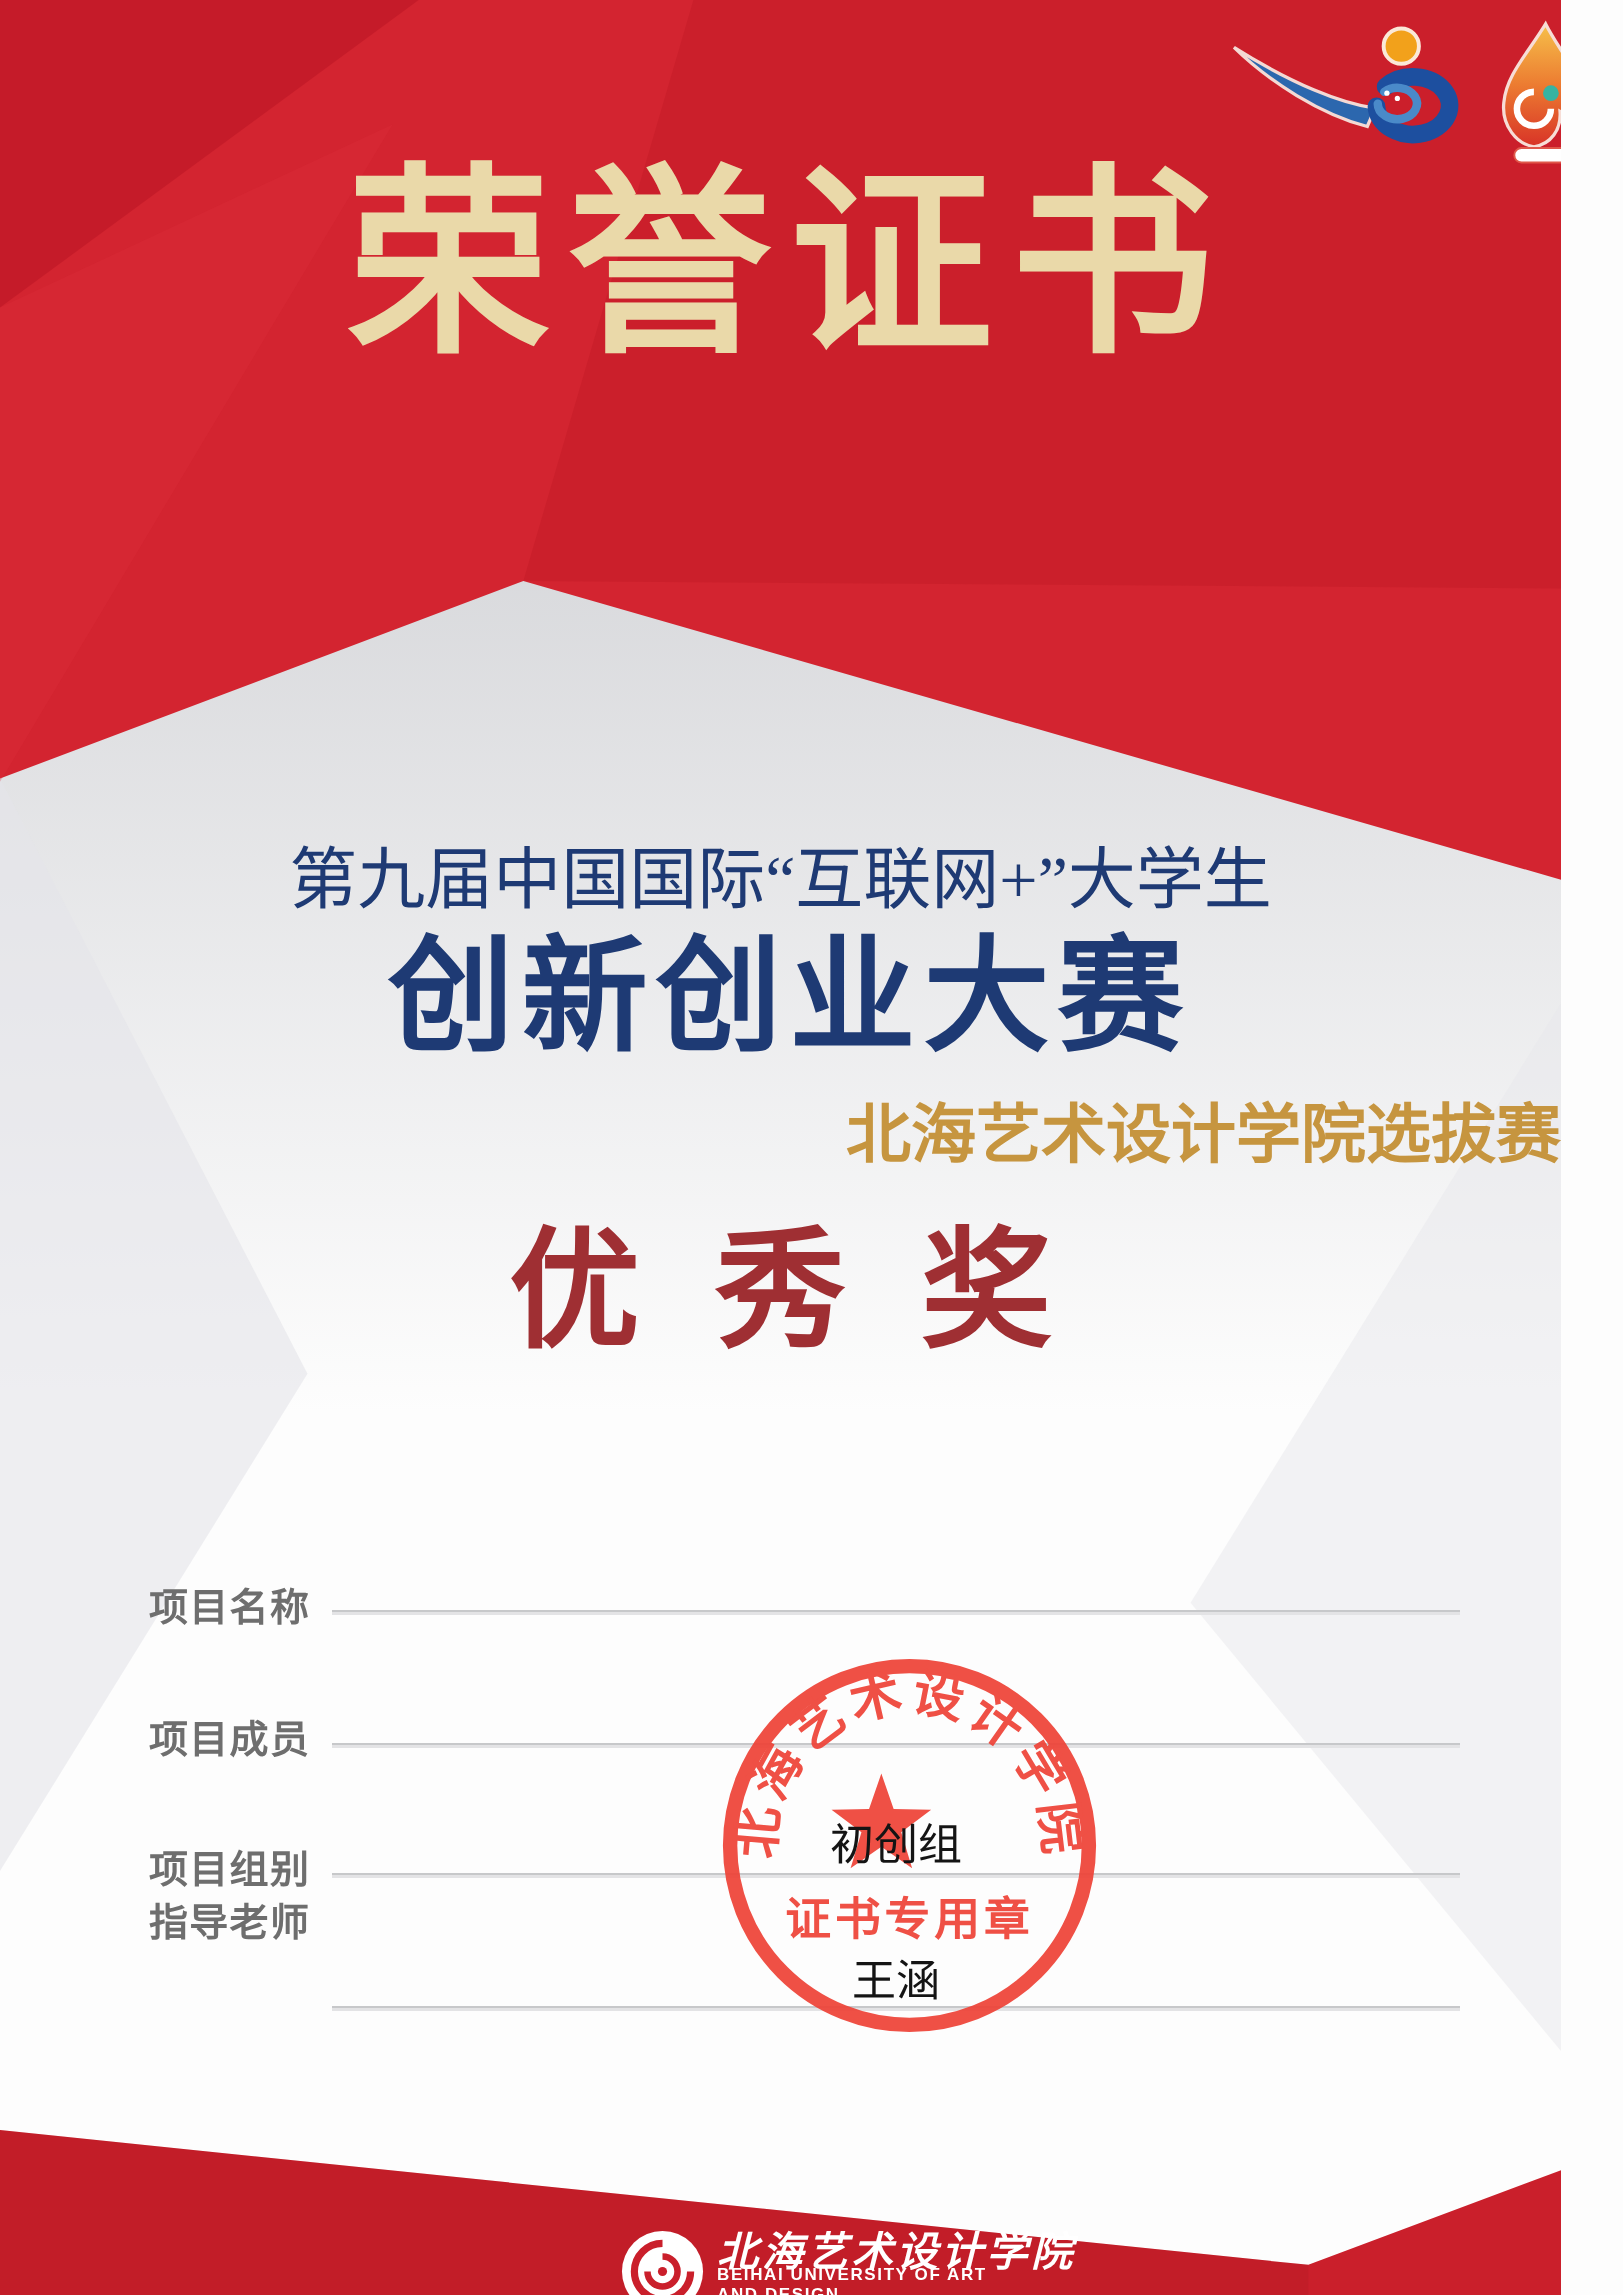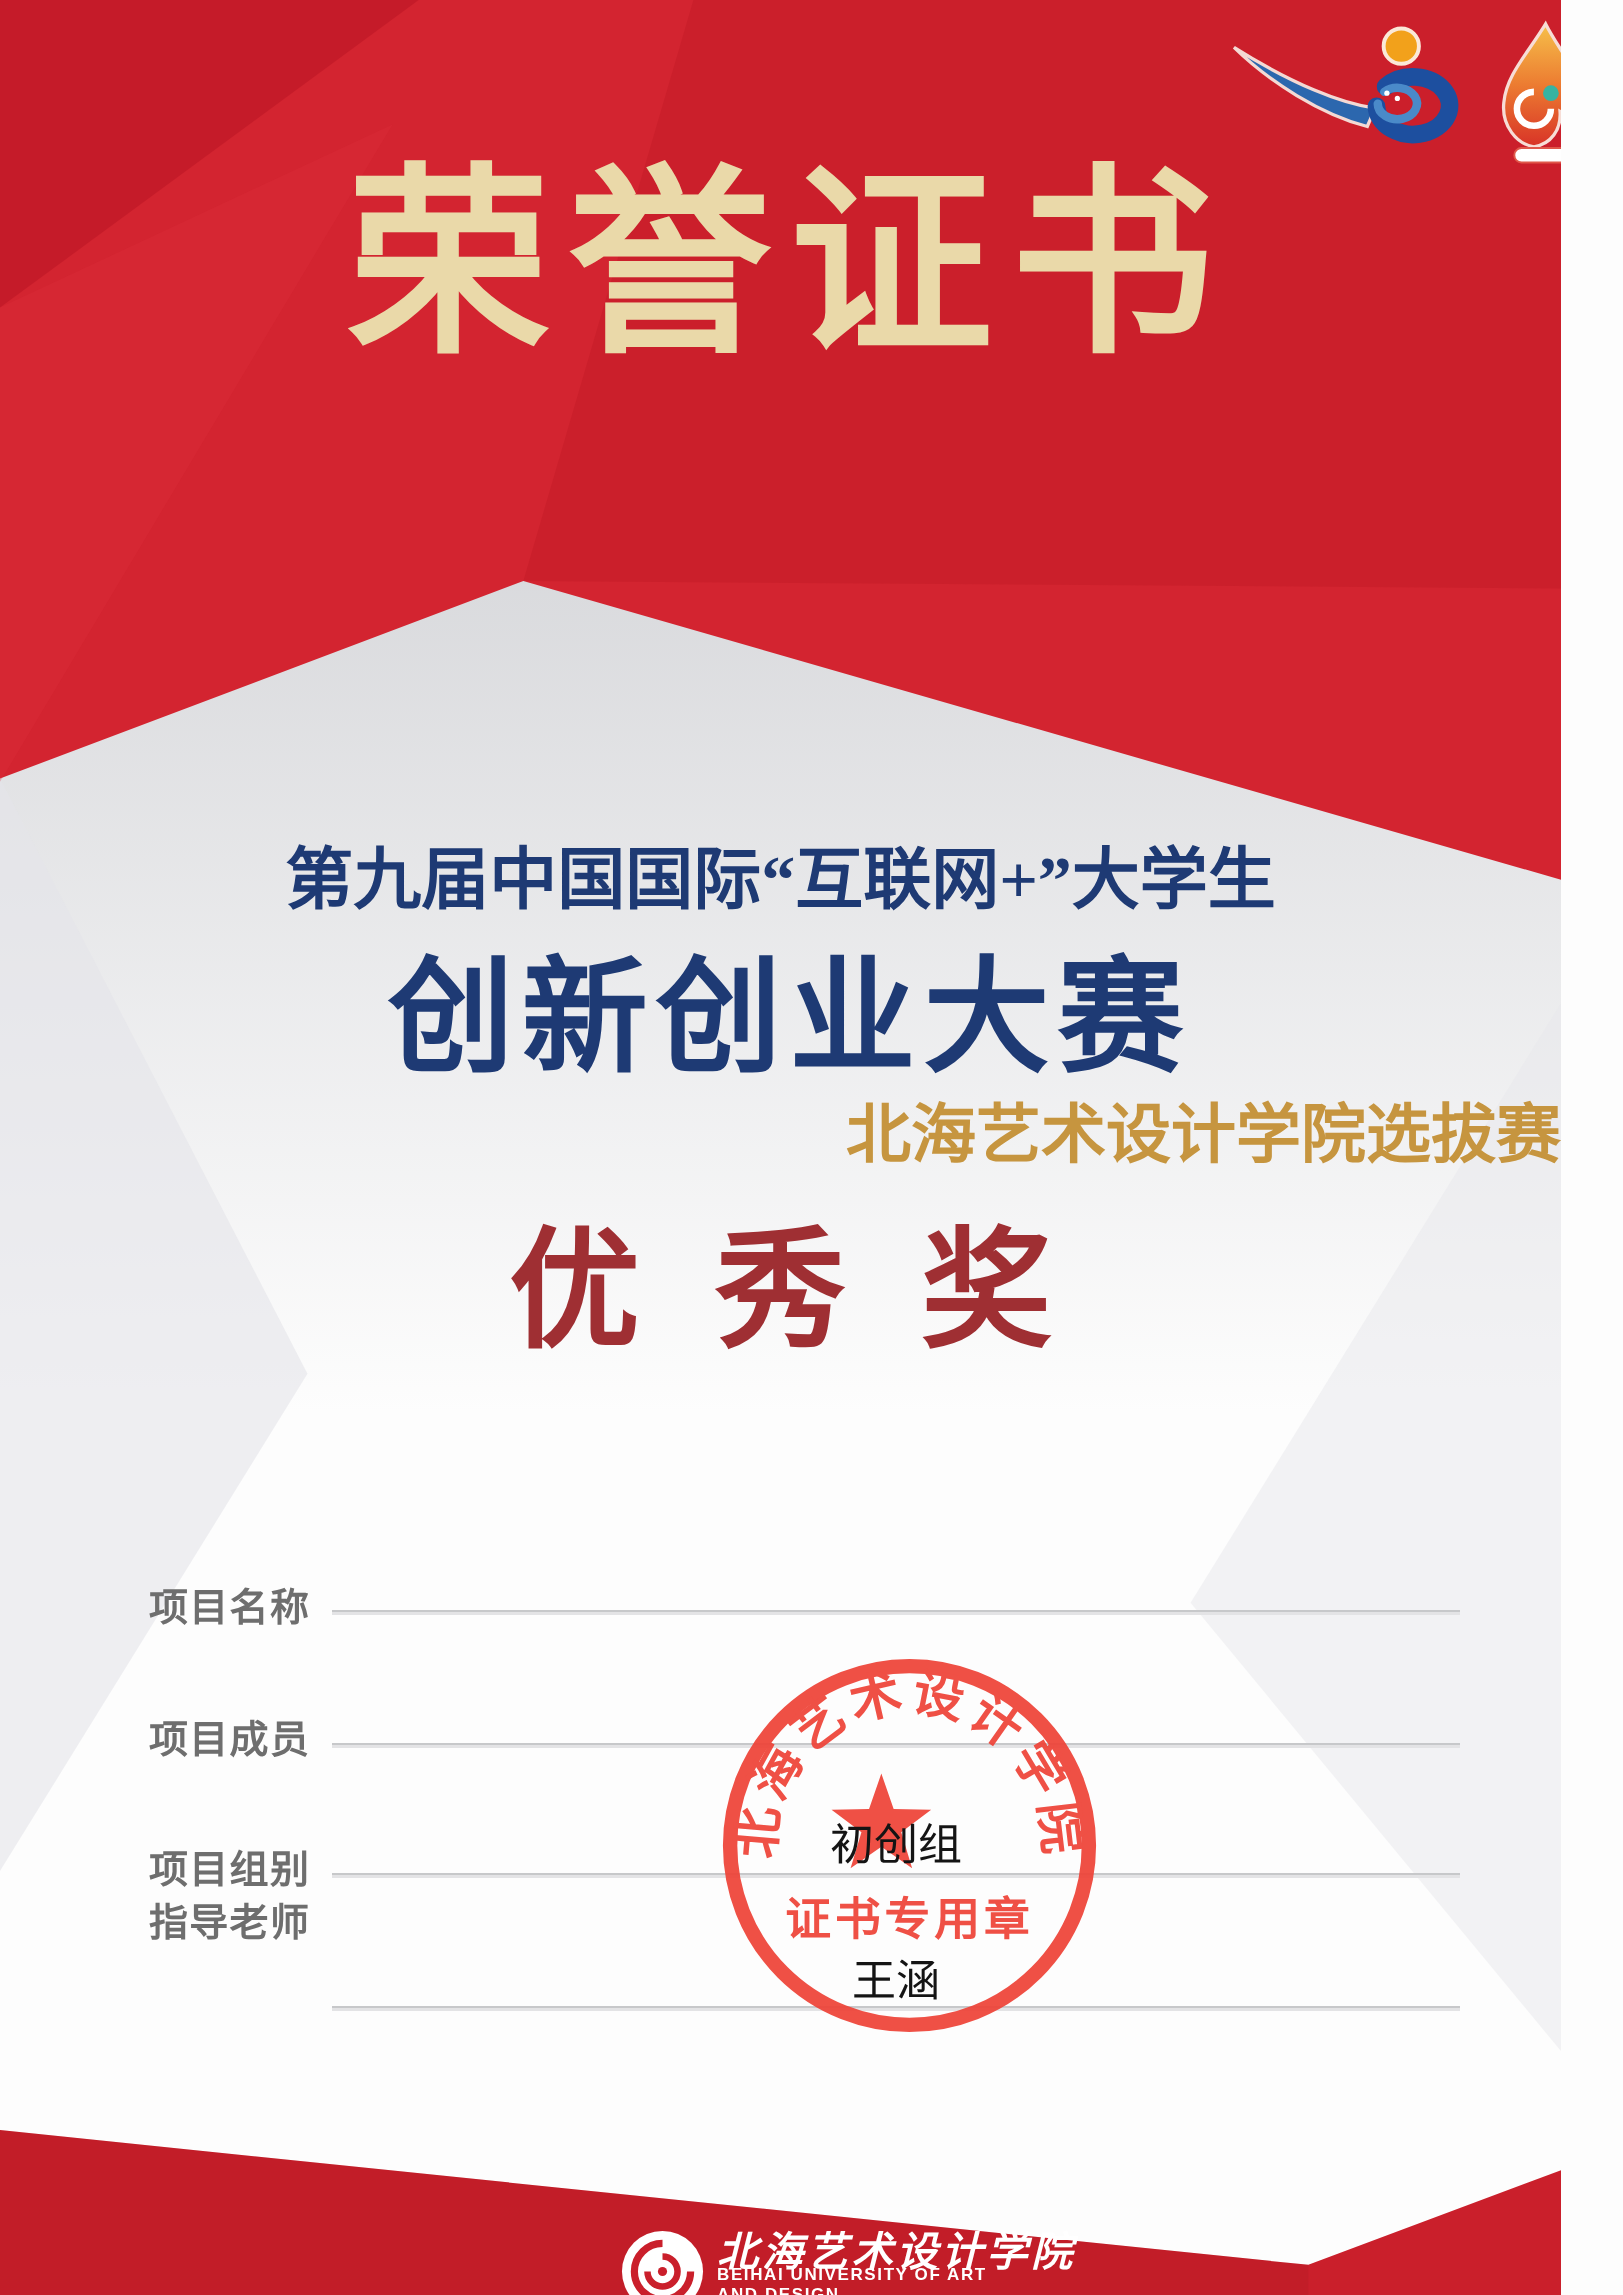--- a/index.html
+++ b/index.html
@@ -8,23 +8,23 @@
   #page{position:absolute;inset:0;width:1561px;height:2295px;overflow:hidden;}
   .abs{position:absolute;}
   .ctr{left:0;right:0;text-align:center;}
   
   .title-cn{top:162px;font-size:203px;line-height:1;font-weight:900;color:#ead9a9;
             letter-spacing:18.3px;padding-left:18.3px;z-index:3;}
   .title-en{top:406px;font-size:50px;line-height:1;font-weight:700;color:#ead9a9;
             letter-spacing:9.2px;padding-left:9.2px;z-index:3;}
   
   .serifzh{font-family:"Liberation Serif","DejaVu Serif",serif;}
-  .line1{top:843px;font-size:68px;line-height:1.1;font-weight:700;color:#1e3a74;z-index:3;}
+  .line1{top:843px;font-size:68px;line-height:1.1;font-weight:400;color:#1e3a74;z-index:3;}
   .line2{top:932px;font-size:126px;line-height:1.05;font-weight:900;color:#1e3a74;
-         letter-spacing:7.9px;padding-left:18px;z-index:3;margin-top:21px;}
+         letter-spacing:7.9px;padding-left:18px;z-index:3;}
   .line3{top:1101px;font-size:65px;line-height:1.05;font-weight:900;color:#c6953f;z-index:3;text-align:right;}
   .award{top:1225px;font-size:131px;line-height:1.03;font-weight:700;color:#9f2f33;
          letter-spacing:75px;padding-left:75px;z-index:3;}
   
   .flabel{left:149px;width:183px;font-size:39px;font-weight:700;color:#6e6e6e;
           letter-spacing:1.3px;z-index:3;}
   .fline{left:332px;width:1128px;height:2.6px;background:#e3e3e5;
          border-top:2.6px solid #c7c8ca;z-index:2;}
   .fvalue{left:332px;width:1128px;text-align:center;color:#141414;z-index:6;}
   .v1{top:1565px;font-size:39px;}

